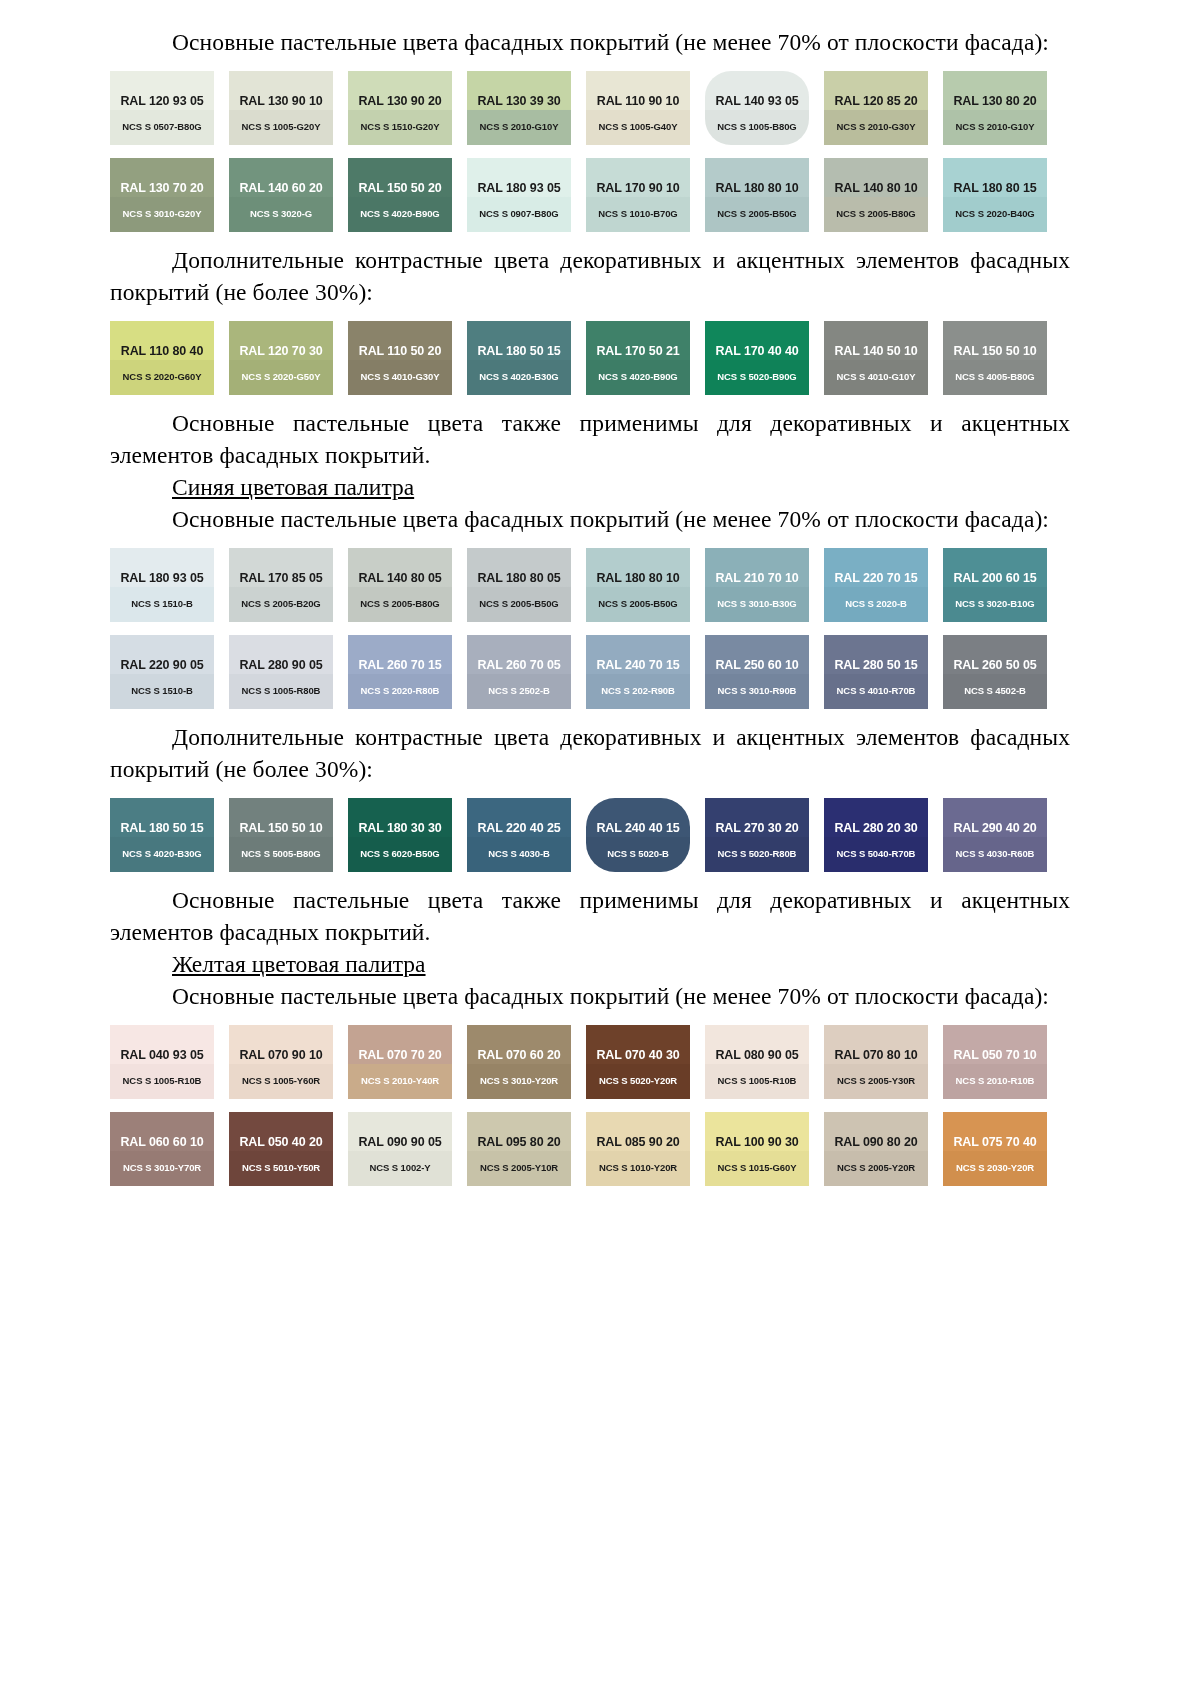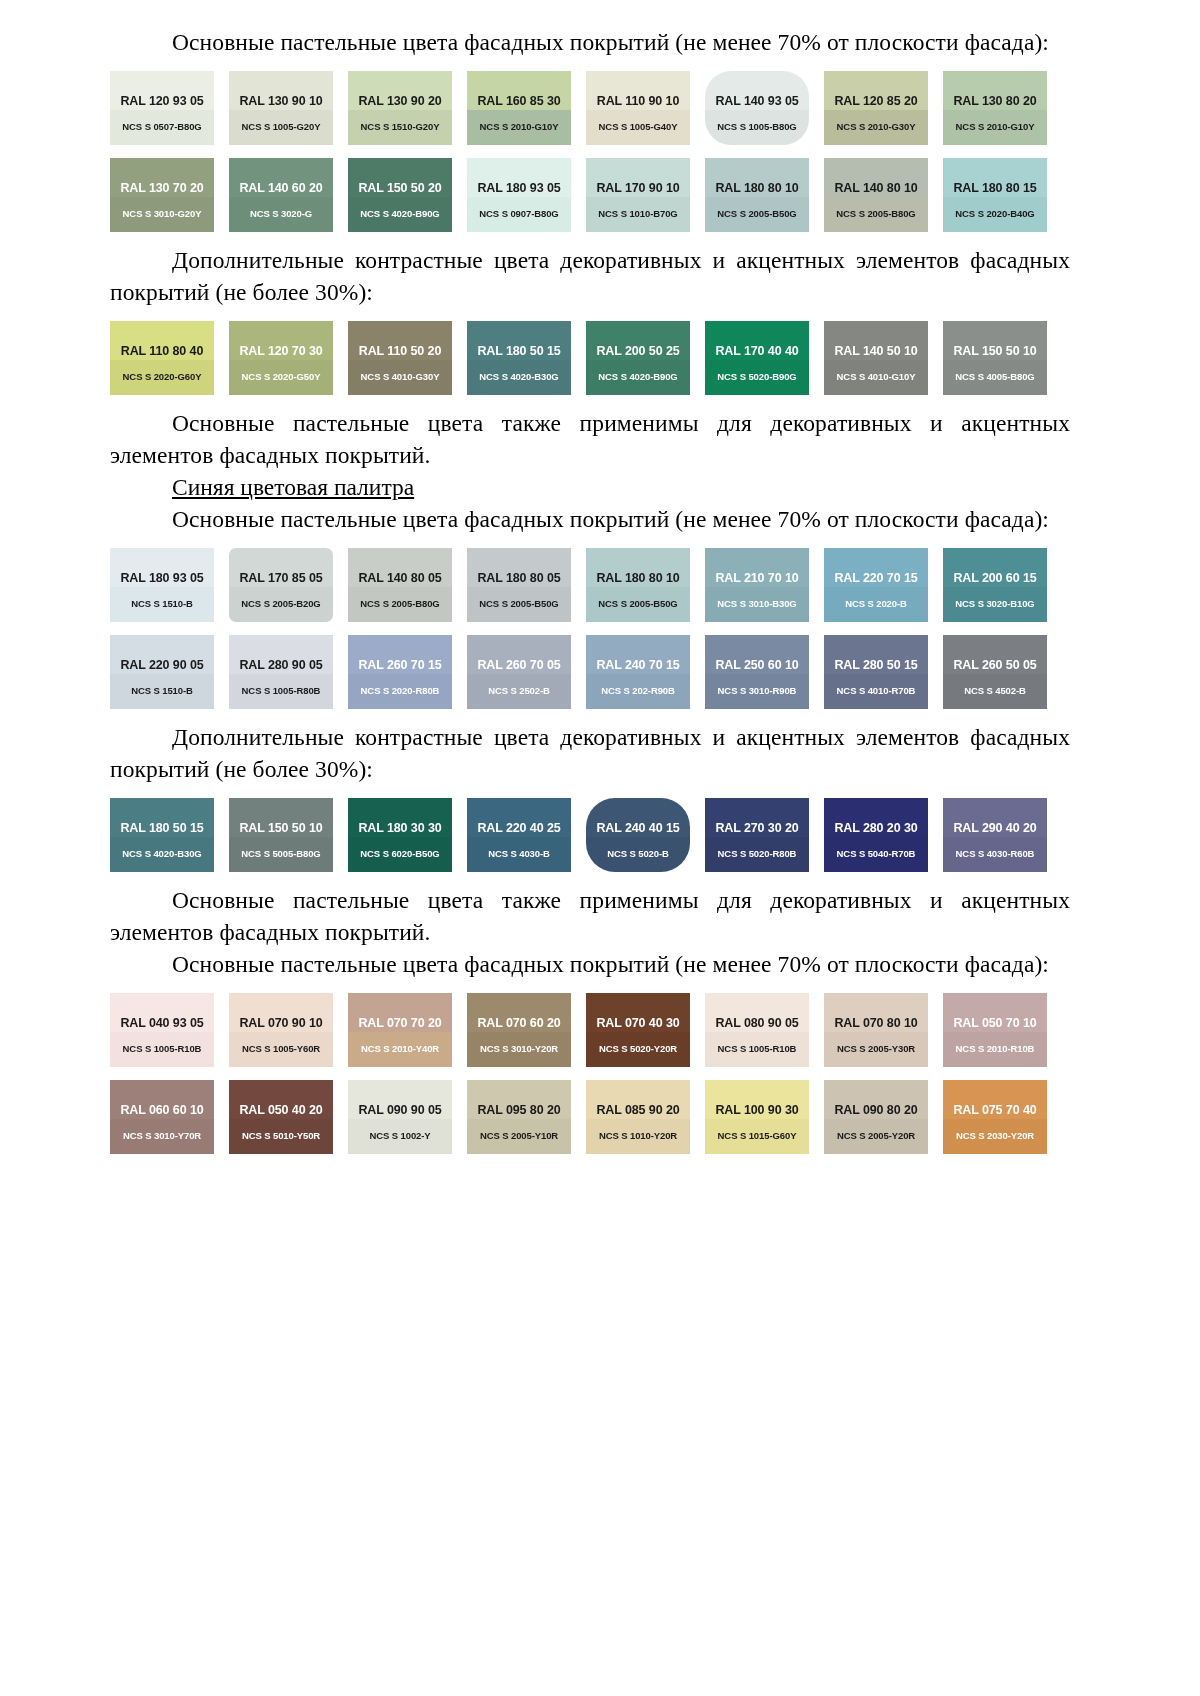--- a/index.html
+++ b/index.html
@@ -111,21 +111,21 @@
         </div>
         <div class="swatch" style="background: linear-gradient(rgb(226, 228, 214) 0%, rgb(226, 228, 214) 52%, rgb(218, 220, 206) 53%, rgb(218, 220, 206) 100%);">
           <div class="ral" style="color: rgb(26, 26, 26);">RAL 130 90 10</div>
           <div class="ncs" style="color: rgb(26, 26, 26);">NCS S 1005-G20Y</div>
         </div>
         <div class="swatch" style="background: linear-gradient(rgb(207, 220, 184) 0%, rgb(207, 220, 184) 52%, rgb(195, 209, 174) 53%, rgb(195, 209, 174) 100%);">
           <div class="ral" style="color: rgb(26, 26, 26);">RAL 130 90 20</div>
           <div class="ncs" style="color: rgb(26, 26, 26);">NCS S 1510-G20Y</div>
         </div>
         <div class="swatch" style="background: linear-gradient(rgb(197, 213, 166) 0%, rgb(197, 213, 166) 52%, rgb(168, 189, 162) 53%, rgb(168, 189, 162) 100%);">
-          <div class="ral" style="color: rgb(26, 26, 26);">RAL 160 85 30</div>
+          <div class="ral" style="color: rgb(26, 26, 26);">RAL 130 39 30</div>
           <div class="ncs" style="color: rgb(26, 26, 26);">NCS S 2010-G10Y</div>
         </div>
         <div class="swatch" style="background: linear-gradient(rgb(232, 230, 212) 0%, rgb(232, 230, 212) 52%, rgb(227, 222, 203) 53%, rgb(227, 222, 203) 100%);">
           <div class="ral" style="color: rgb(26, 26, 26);">RAL 110 90 10</div>
           <div class="ncs" style="color: rgb(26, 26, 26);">NCS S 1005-G40Y</div>
         </div>
         <div class="swatch" style="background: linear-gradient(rgb(228, 234, 231) 0%, rgb(228, 234, 231) 52%, rgb(221, 227, 224) 53%, rgb(221, 227, 224) 100%); border-radius: 26px;">
           <div class="ral" style="color: rgb(26, 26, 26);">RAL 140 93 05</div>
           <div class="ncs" style="color: rgb(26, 26, 26);">NCS S 1005-B80G</div>
         </div>
@@ -187,21 +187,21 @@
         </div>
         <div class="swatch" style="background: linear-gradient(rgb(138, 131, 106) 0%, rgb(138, 131, 106) 52%, rgb(133, 126, 102) 53%, rgb(133, 126, 102) 100%);">
           <div class="ral" style="color: rgb(255, 255, 255);">RAL 110 50 20</div>
           <div class="ncs" style="color: rgb(255, 255, 255);">NCS S 4010-G30Y</div>
         </div>
         <div class="swatch" style="background: linear-gradient(rgb(79, 126, 128) 0%, rgb(79, 126, 128) 52%, rgb(76, 121, 123) 53%, rgb(76, 121, 123) 100%);">
           <div class="ral" style="color: rgb(255, 255, 255);">RAL 180 50 15</div>
           <div class="ncs" style="color: rgb(255, 255, 255);">NCS S 4020-B30G</div>
         </div>
         <div class="swatch" style="background: linear-gradient(rgb(63, 129, 105) 0%, rgb(63, 129, 105) 52%, rgb(61, 125, 102) 53%, rgb(61, 125, 102) 100%);">
-          <div class="ral" style="color: rgb(255, 255, 255);">RAL 200 50 25</div>
+          <div class="ral" style="color: rgb(255, 255, 255);">RAL 170 50 21</div>
           <div class="ncs" style="color: rgb(255, 255, 255);">NCS S 4020-B90G</div>
         </div>
         <div class="swatch" style="background: linear-gradient(rgb(16, 135, 91) 0%, rgb(16, 135, 91) 52%, rgb(15, 130, 88) 53%, rgb(15, 130, 88) 100%);">
           <div class="ral" style="color: rgb(255, 255, 255);">RAL 170 40 40</div>
           <div class="ncs" style="color: rgb(255, 255, 255);">NCS S 5020-B90G</div>
         </div>
         <div class="swatch" style="background: linear-gradient(rgb(132, 135, 130) 0%, rgb(132, 135, 130) 52%, rgb(127, 130, 125) 53%, rgb(127, 130, 125) 100%);">
           <div class="ral" style="color: rgb(255, 255, 255);">RAL 140 50 10</div>
           <div class="ncs" style="color: rgb(255, 255, 255);">NCS S 4010-G10Y</div>
         </div>
@@ -216,21 +216,21 @@
     <p class="para">Основные пастельные цвета также применимы для декоративных и акцентных элементов фасадных покрытий.</p>
 
     <p class="subhead"><span class="u">Синяя цветовая палитра</span></p>
 
     <p class="para">Основные пастельные цвета фасадных покрытий (не менее 70% от плоскости фасада):</p>
     <div class="swatch-row">
         <div class="swatch" style="background: linear-gradient(rgb(227, 235, 238) 0%, rgb(227, 235, 238) 52%, rgb(219, 231, 235) 53%, rgb(219, 231, 235) 100%);">
           <div class="ral" style="color: rgb(26, 26, 26);">RAL 180 93 05</div>
           <div class="ncs" style="color: rgb(26, 26, 26);">NCS S 1510-B</div>
         </div>
-        <div class="swatch" style="background: linear-gradient(rgb(210, 216, 214) 0%, rgb(210, 216, 214) 52%, rgb(203, 210, 208) 53%, rgb(203, 210, 208) 100%); border-radius: 7px;">
+        <div class="swatch" style="background: linear-gradient(rgb(210, 216, 214) 0%, rgb(210, 216, 214) 52%, rgb(203, 210, 208) 53%, rgb(203, 210, 208) 100%);">
           <div class="ral" style="color: rgb(26, 26, 26);">RAL 170 85 05</div>
           <div class="ncs" style="color: rgb(26, 26, 26);">NCS S 2005-B20G</div>
         </div>
         <div class="swatch" style="background: linear-gradient(rgb(200, 206, 199) 0%, rgb(200, 206, 199) 52%, rgb(194, 200, 193) 53%, rgb(194, 200, 193) 100%);">
           <div class="ral" style="color: rgb(26, 26, 26);">RAL 140 80 05</div>
           <div class="ncs" style="color: rgb(26, 26, 26);">NCS S 2005-B80G</div>
         </div>
         <div class="swatch" style="background: linear-gradient(rgb(196, 202, 203) 0%, rgb(196, 202, 203) 52%, rgb(190, 196, 197) 53%, rgb(190, 196, 197) 100%);">
           <div class="ral" style="color: rgb(26, 26, 26);">RAL 180 80 05</div>
           <div class="ncs" style="color: rgb(26, 26, 26);">NCS S 2005-B50G</div>
@@ -322,20 +322,21 @@
         <div class="swatch" style="background: linear-gradient(rgb(107, 106, 145) 0%, rgb(107, 106, 145) 52%, rgb(102, 101, 139) 53%, rgb(102, 101, 139) 100%);">
           <div class="ral" style="color: rgb(255, 255, 255);">RAL 290 40 20</div>
           <div class="ncs" style="color: rgb(255, 255, 255);">NCS S 4030-R60B</div>
         </div>
       </div>
 
     <div class="para-gap"></div>
 
     <p class="para">Основные пастельные цвета также применимы для декоративных и акцентных элементов фасадных покрытий.</p>
 
+    <p class="subhead"><span class="u">Желтая цветовая палитра</span></p>
 
     <p class="para">Основные пастельные цвета фасадных покрытий (не менее 70% от плоскости фасада):</p>
     <div class="swatch-row">
         <div class="swatch" style="background: linear-gradient(rgb(247, 231, 228) 0%, rgb(247, 231, 228) 52%, rgb(242, 225, 222) 53%, rgb(242, 225, 222) 100%);">
           <div class="ral" style="color: rgb(26, 26, 26);">RAL 040 93 05</div>
           <div class="ncs" style="color: rgb(26, 26, 26);">NCS S 1005-R10B</div>
         </div>
         <div class="swatch" style="background: linear-gradient(rgb(240, 222, 208) 0%, rgb(240, 222, 208) 52%, rgb(234, 216, 202) 53%, rgb(234, 216, 202) 100%);">
           <div class="ral" style="color: rgb(26, 26, 26);">RAL 070 90 10</div>
           <div class="ncs" style="color: rgb(26, 26, 26);">NCS S 1005-Y60R</div>

